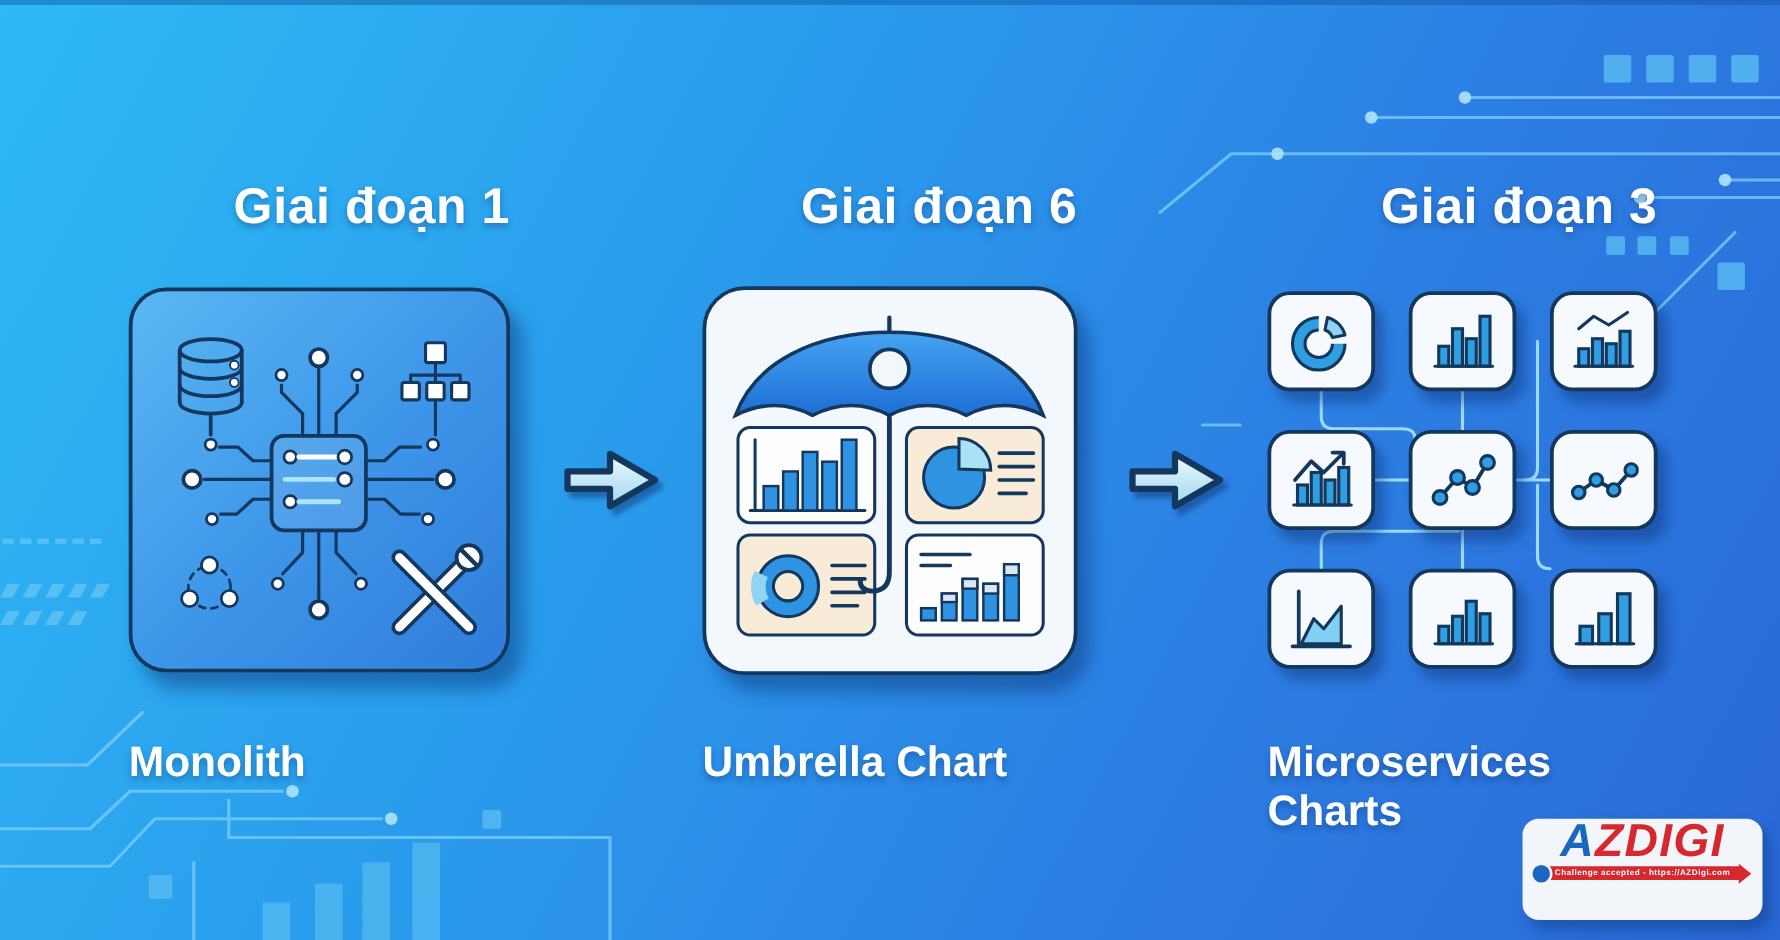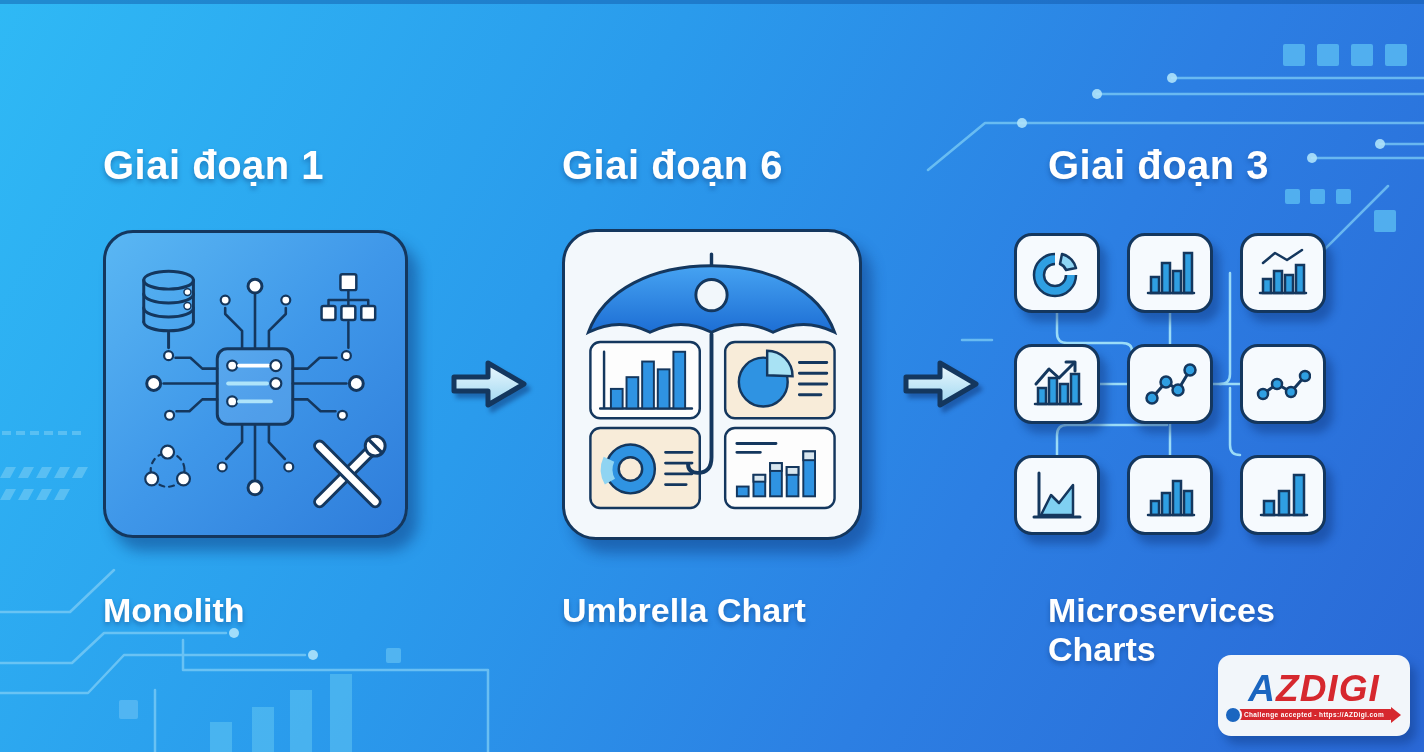--- a/index.html
+++ b/index.html
@@ -4,28 +4,28 @@
 <style>
   html,body{margin:0;padding:0;background:#14375e;}
   .canvas{
     position:relative;width:1424px;height:752px;overflow:hidden;
     font-family:"Liberation Sans",sans-serif;
     background:linear-gradient(118deg,#2fb9f5 0%,#2a9bec 38%,#2c7fe3 68%,#2a68d6 100%);
   }
   .top-edge{position:absolute;left:0;top:0;width:100%;height:4px;background:rgba(16,84,165,.45);}
   .decor{position:absolute;left:0;top:0;pointer-events:none;}
   .stage-title{
-    position:absolute;top:143px;text-align:left;color:#fff;font-weight:700;font-size:40px;
+    position:absolute;top:143px;text-align:right;color:#fff;font-weight:700;font-size:40px;
     letter-spacing:.5px;text-shadow:0 3px 5px rgba(10,50,110,.4);
   }
   .stage-label{
     position:absolute;top:591px;color:#fff;font-weight:700;font-size:34px;
     text-shadow:0 3px 5px rgba(10,50,110,.4);
   }
-  .w1{left:103px;width:305px}.w2{left:562px;width:300px}.w3{left:1048px;width:312px}
+  .w1{left:103px;width:305px}.w2{left:562px;width:300px}.w3{left:1014px;width:312px}
   .card{position:absolute;box-sizing:border-box;border:3.5px solid #14375e;}
   .monolith-card{
     left:103px;top:230px;width:305px;height:308px;border-radius:30px;
     background:linear-gradient(135deg,#5ab7f3 0%,#3f97e9 50%,#2e7cda 100%);
     box-shadow:10px 13px 14px rgba(11,48,115,.45);
   }
   .umbrella-card{
     left:562px;top:229px;width:300px;height:311px;border-radius:34px;
     background:#f3f8fc;box-shadow:10px 13px 14px rgba(11,48,115,.45);
   }
@@ -38,21 +38,21 @@
     box-sizing:border-box;border:3px solid #14375e;border-radius:18px;background:#f6fafe;
     display:flex;align-items:center;justify-content:center;
     box-shadow:7px 9px 9px rgba(11,48,115,.42);position:relative;z-index:1;
   }
   .connectors{position:absolute;left:0;top:0;z-index:0;}
   .flow-arrow{position:absolute;filter:drop-shadow(4px 5px 2px rgba(12,45,105,.45));}
   .arrow-1{left:447px;top:346px}.arrow-2{left:899px;top:346px}
   .logo-card{
     position:absolute;left:1218px;top:655px;width:192px;height:81px;border-radius:13px;
     background:#f2f6fa;box-shadow:6px 8px 10px rgba(11,48,115,.4);
-    display:flex;flex-direction:column;align-items:center;justify-content:center;gap:1px;
+    display:flex;flex-direction:column;align-items:center;gap:1px;
   }
   .brand-row{font-weight:700;font-size:37px;line-height:36px;font-style:italic;letter-spacing:1px;}
   .brand-a{color:#1b66c0}.brand-rest{color:#d6282e}
   .banner{
     position:relative;margin-top:1px;height:11px;min-width:146px;background:#d6282e;
     display:flex;align-items:center;justify-content:center;border-radius:2px;
   }
   .banner:after{
     content:"";position:absolute;right:-9px;top:50%;transform:translateY(-50%);
     border-left:10px solid #d6282e;border-top:8px solid transparent;border-bottom:8px solid transparent;

